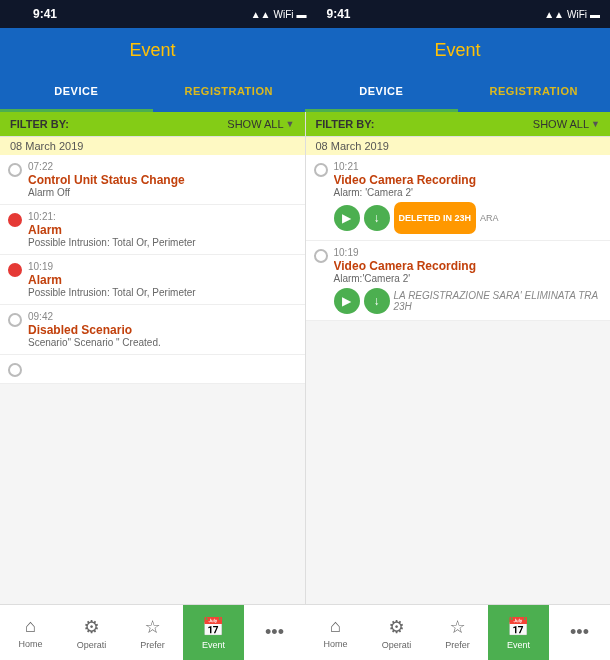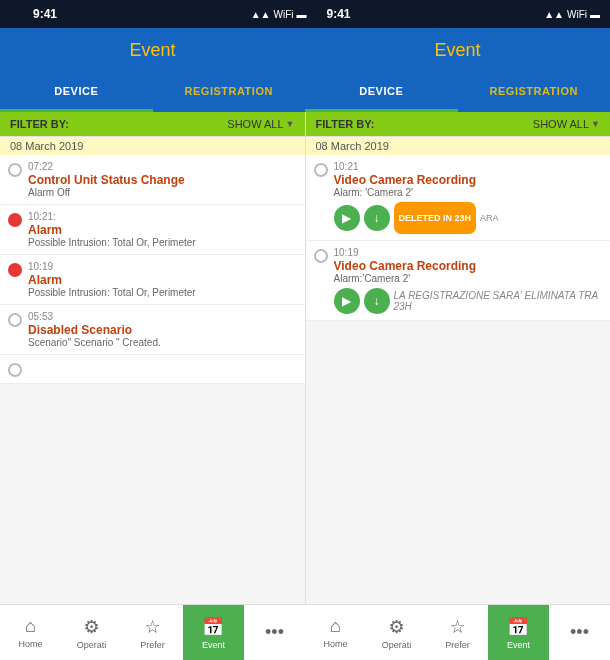--- a/index.html
+++ b/index.html
@@ -352,21 +352,21 @@
         <div class="event-content">
           <div class="event-time">10:19</div>
           <div class="event-title">Alarm</div>
           <div class="event-sub">Possible Intrusion: Total Or, Perimeter</div>
         </div>
       </div>
 
       <div class="event-item">
         <div class="event-dot"></div>
         <div class="event-content">
-          <div class="event-time">05:53</div>
+          <div class="event-time">09:42</div>
           <div class="event-title">Disabled Scenario</div>
           <div class="event-sub">Scenario" Scenario " Created.</div>
         </div>
       </div>
 
       <div class="event-item">
         <div class="event-dot"></div>
       </div>
 
     </div>

